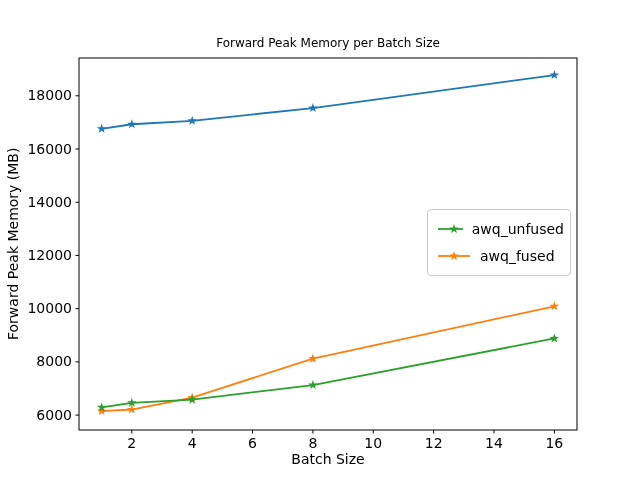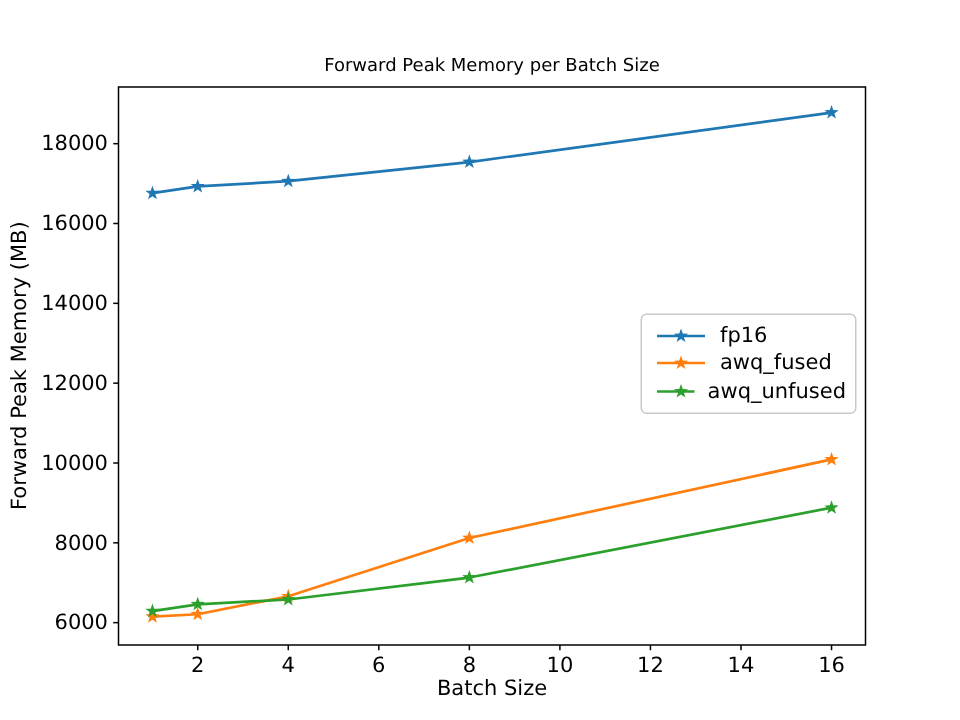--- a/index.html
+++ b/index.html
@@ -113,33 +113,26 @@
       <path d="M192.18 394.67L193.36 398.05L196.94 398.12L194.08 400.28L195.12 403.71L192.18 401.67L189.24 403.71L190.28 400.28L187.43 398.12L191.01 398.05Z" fill="#2ca02c"></path>
       <path d="M312.91 380.03L314.08 383.41L317.66 383.48L314.81 385.65L315.85 389.08L312.91 387.03L309.97 389.08L311.01 385.65L308.15 383.48L311.73 383.41Z" fill="#2ca02c"></path>
       <path d="M554.36 333.46L555.54 336.85L559.12 336.92L556.27 339.08L557.30 342.51L554.36 340.46L551.42 342.51L552.46 339.08L549.61 336.92L553.19 336.85Z" fill="#2ca02c"></path>
     </svg>
   <div class="chart-title">Forward Peak Memory per Batch Size</div>
   <div class="xlabel">Batch Size</div>
   <div class="ylabel">Forward Peak Memory (MB)</div>
   <div class="legend" id="legend">
       <div class="legend-row">
         <svg width="34" height="14">
-          <line x1="1" y1="7" x2="33" y2="7" stroke="#1f77b4" stroke-width="1.8"></line>
-          <path d="M17.00 2.00L18.18 5.38L21.76 5.45L18.90 7.62L19.94 11.05L17.00 9.00L14.06 11.05L15.10 7.62L12.24 5.45L15.82 5.38Z" fill="#1f77b4"></path>
+          <line x1="1" y1="7" x2="33" y2="7" stroke="#2ca02c" stroke-width="1.8"></line>
+          <path d="M17.00 2.00L18.18 5.38L21.76 5.45L18.90 7.62L19.94 11.05L17.00 9.00L14.06 11.05L15.10 7.62L12.24 5.45L15.82 5.38Z" fill="#2ca02c"></path>
         </svg>
-        <span class="legend-label">fp16</span>
+        <span class="legend-label">awq_unfused</span>
       </div>
       <div class="legend-row">
         <svg width="34" height="14">
           <line x1="1" y1="7" x2="33" y2="7" stroke="#ff7f0e" stroke-width="1.8"></line>
           <path d="M17.00 2.00L18.18 5.38L21.76 5.45L18.90 7.62L19.94 11.05L17.00 9.00L14.06 11.05L15.10 7.62L12.24 5.45L15.82 5.38Z" fill="#ff7f0e"></path>
         </svg>
         <span class="legend-label">awq_fused</span>
       </div>
-      <div class="legend-row">
-        <svg width="34" height="14">
-          <line x1="1" y1="7" x2="33" y2="7" stroke="#2ca02c" stroke-width="1.8"></line>
-          <path d="M17.00 2.00L18.18 5.38L21.76 5.45L18.90 7.62L19.94 11.05L17.00 9.00L14.06 11.05L15.10 7.62L12.24 5.45L15.82 5.38Z" fill="#2ca02c"></path>
-        </svg>
-        <span class="legend-label">awq_unfused</span>
-      </div>
     </div>
 </div>
 
 </body></html>

